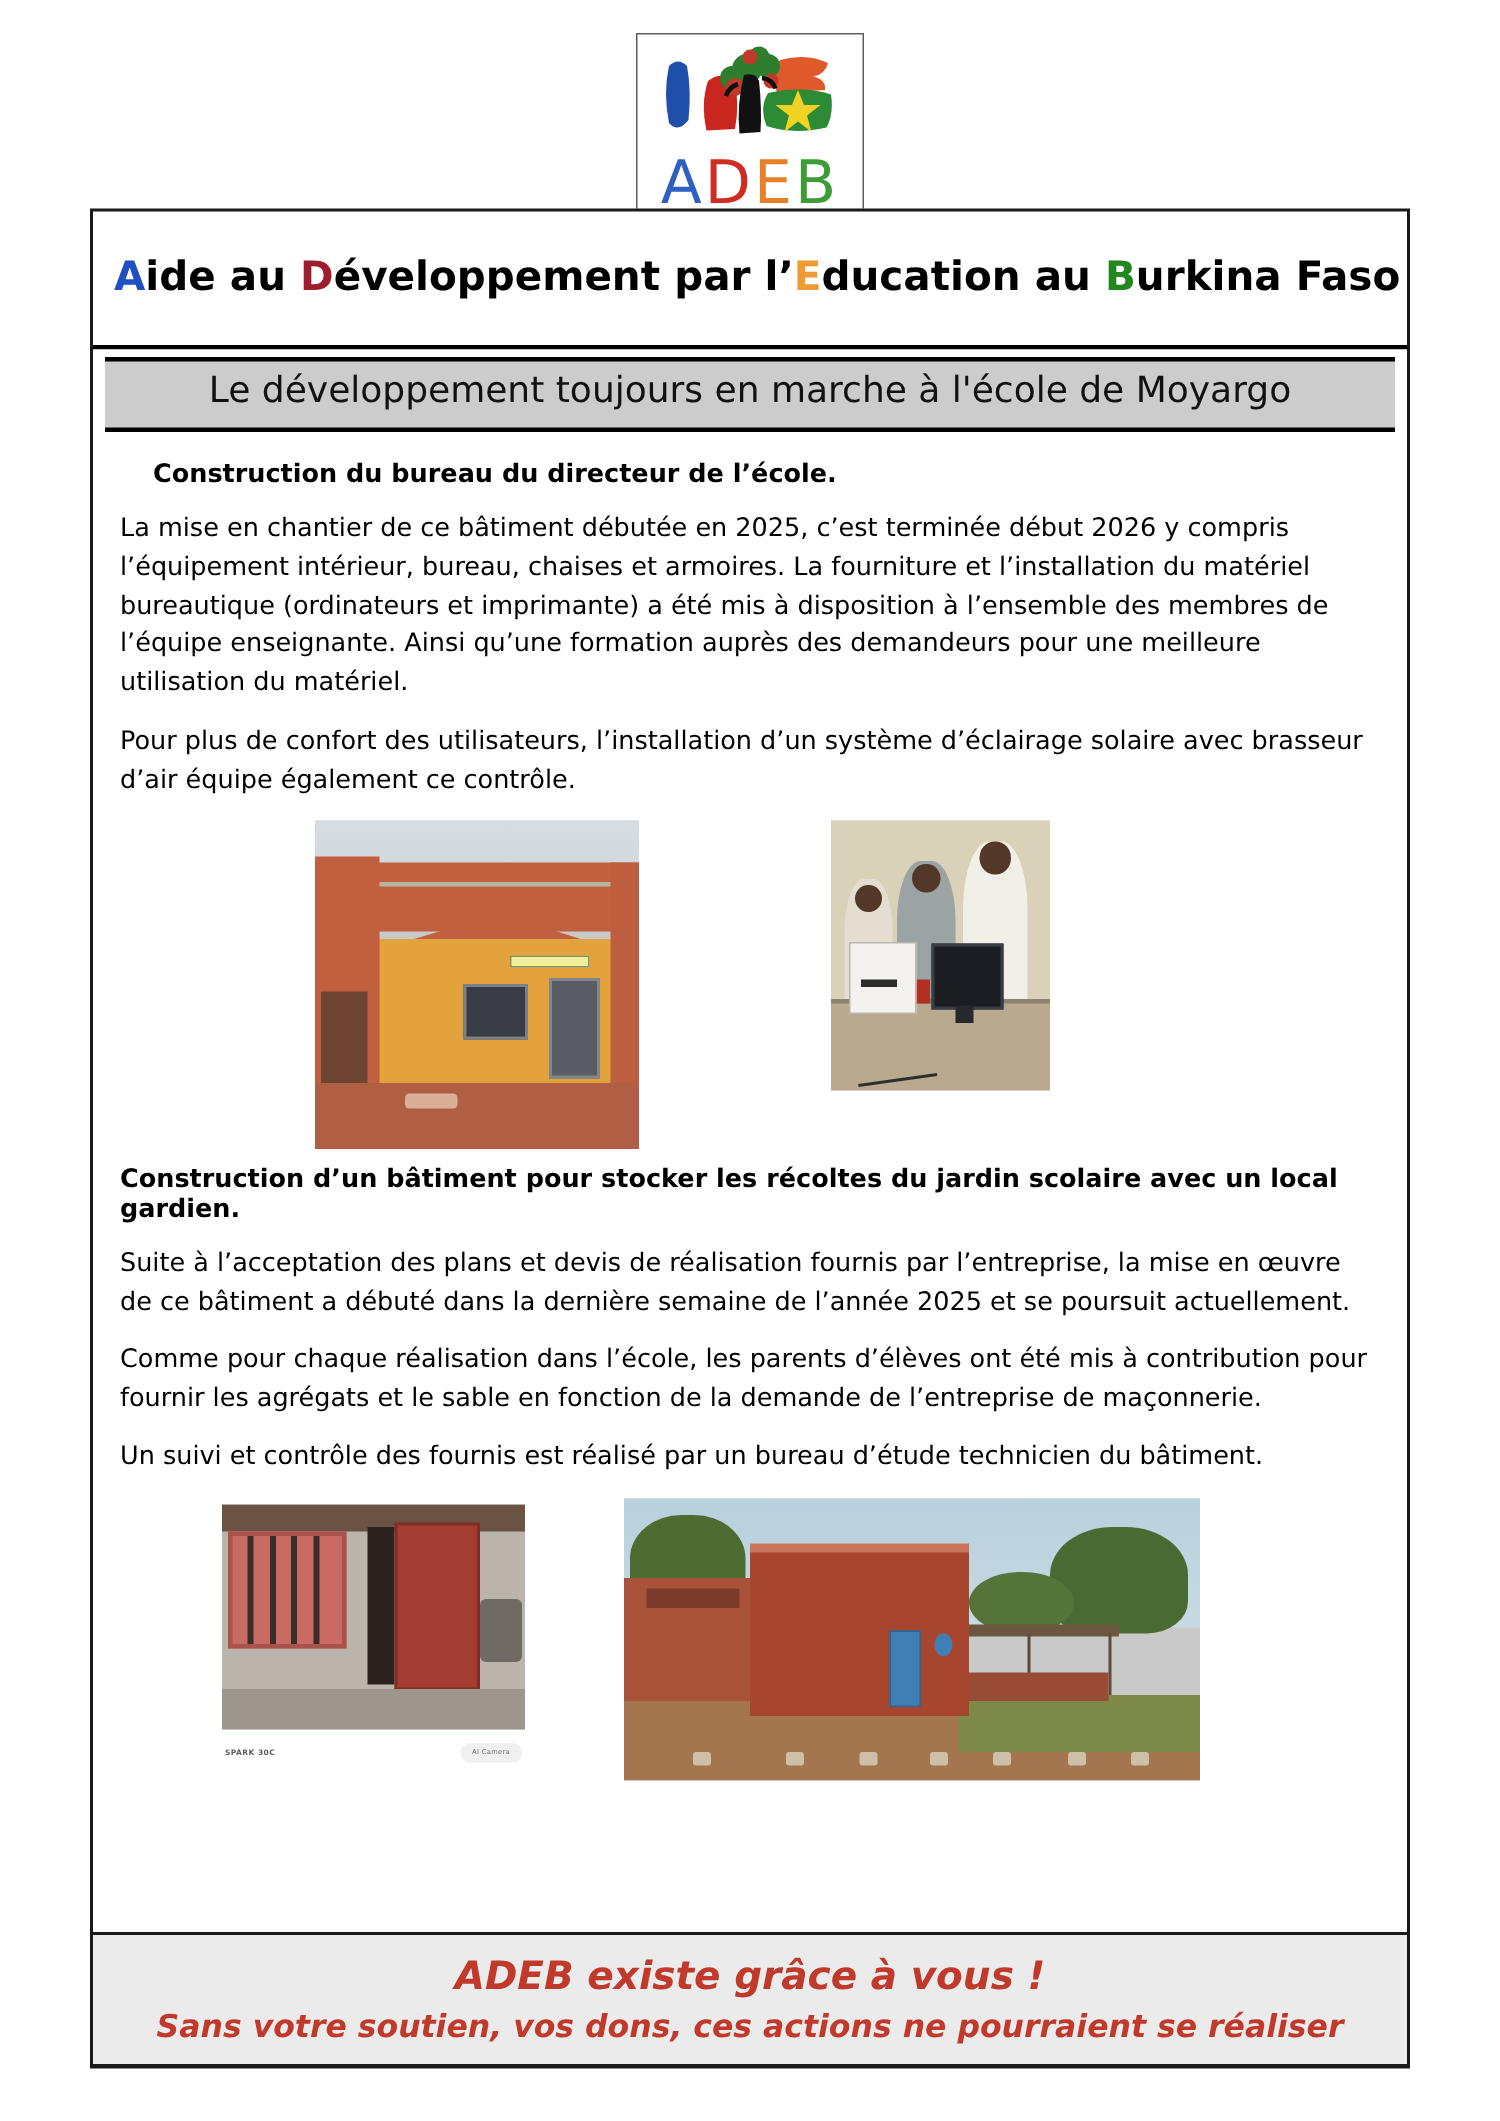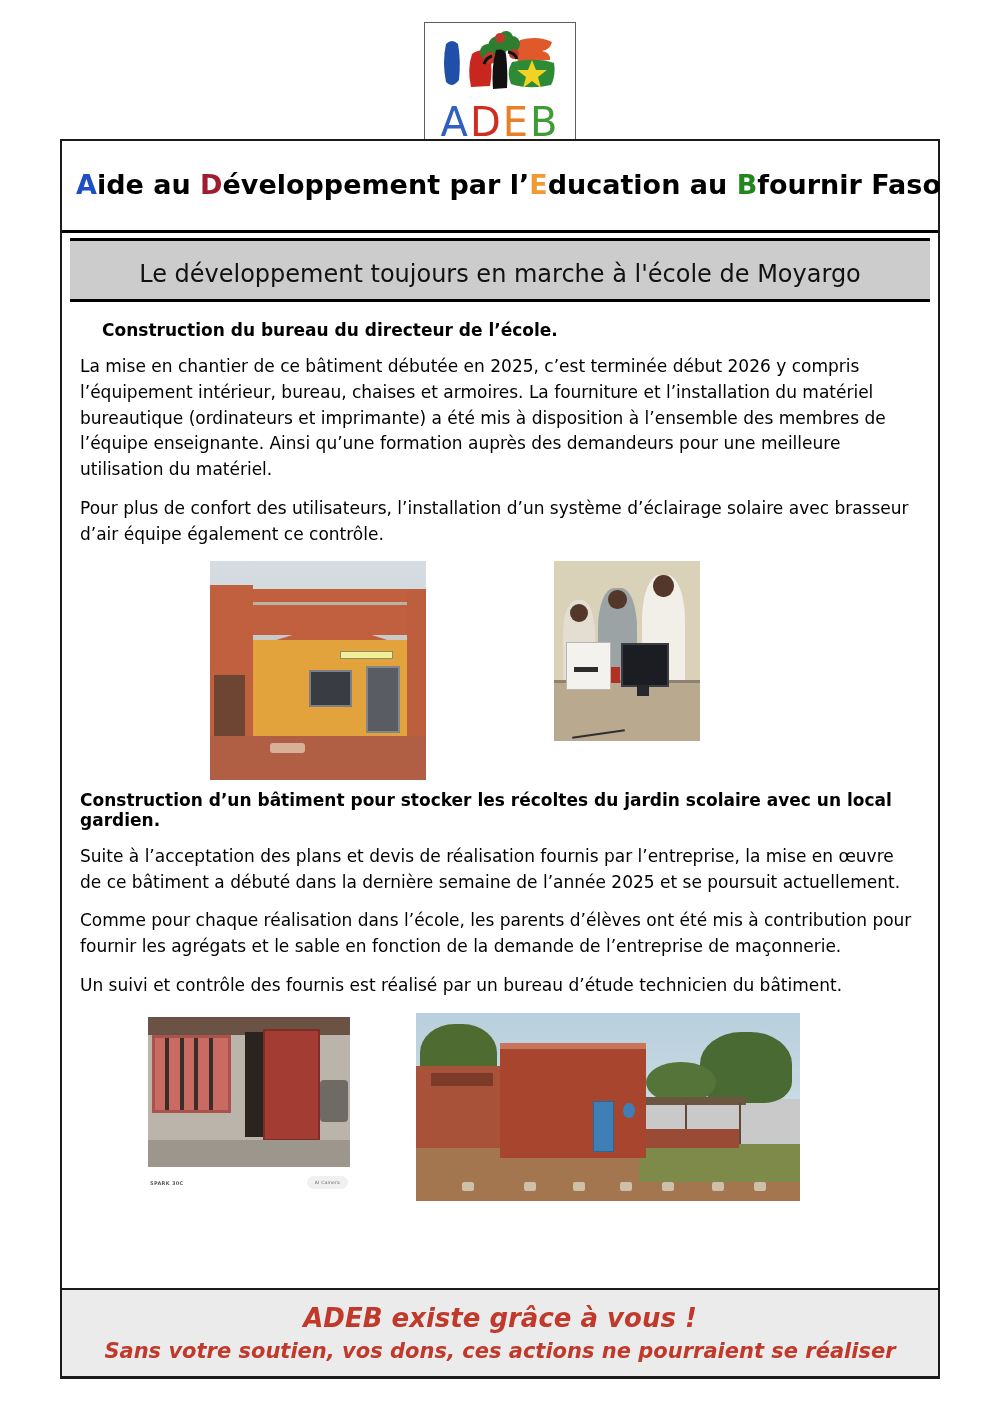--- a/index.html
+++ b/index.html
@@ -98,21 +98,21 @@
   .gray-bar-wrap {
     padding: 5px 8px 4px 8px;
     box-sizing: border-box;
     background: #ffffff;
   }
   .gray-bar {
     background: #cccccc;
     border-top: 3px solid #000000;
     border-bottom: 3px solid #000000;
     text-align: center;
-    padding: 19px 6px 11px 6px;
+    padding: 5px 6px 11px 6px;
     box-sizing: border-box;
   }
   .gray-bar-text {
     font-size: 24px;
     font-weight: 400;
     color: #111111;
   }
 
   
   .content {
@@ -448,21 +448,21 @@
     </div>
     <div class="logo-word">
       <span class="lg-a">A</span><span class="lg-d">D</span><span class="lg-e">E</span><span class="lg-b">B</span>
     </div>
   </div>
 </div>
 
 <div class="doc-frame">
 
   <div class="title-block">
-    <div class="main-title"><span class="t-a">A</span><span>ide au </span><span class="t-d">D</span><span>éveloppement par l’</span><span class="t-e">E</span><span>ducation au </span><span class="t-b">B</span><span>fournir Faso</span></div>
+    <div class="main-title"><span class="t-a">A</span><span>ide au </span><span class="t-d">D</span><span>éveloppement par l’</span><span class="t-e">E</span><span>ducation au </span><span class="t-b">B</span><span>urkina Faso</span></div>
   </div>
 
   <div class="gray-bar-wrap">
     <div class="gray-bar">
       <span class="gray-bar-text">Le développement toujours en marche à l'école de Moyargo</span>
     </div>
   </div>
 
   <div class="content">
 

